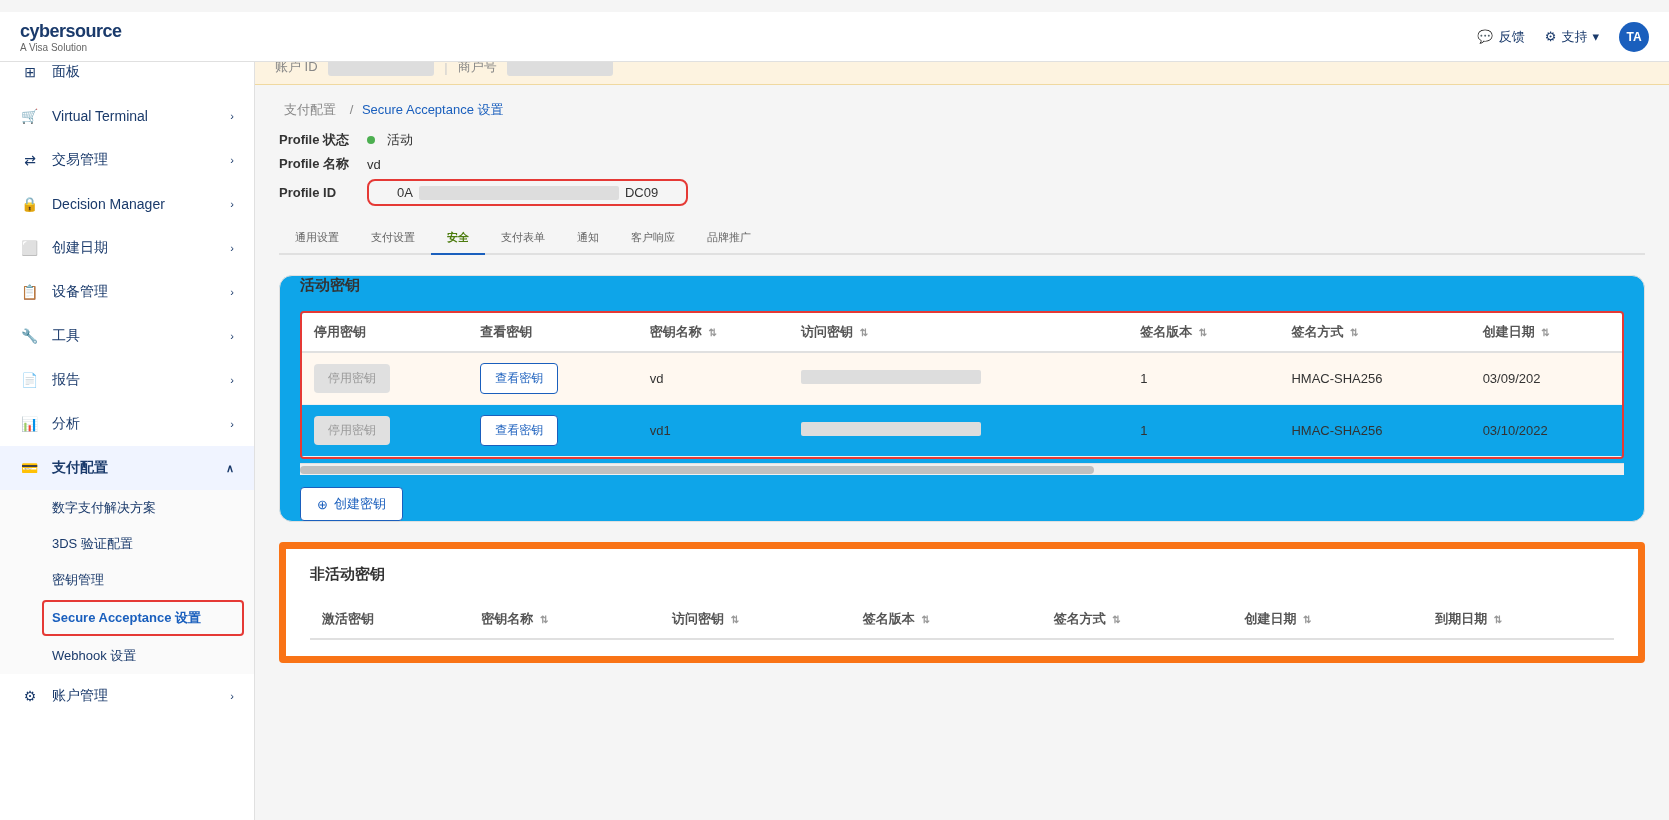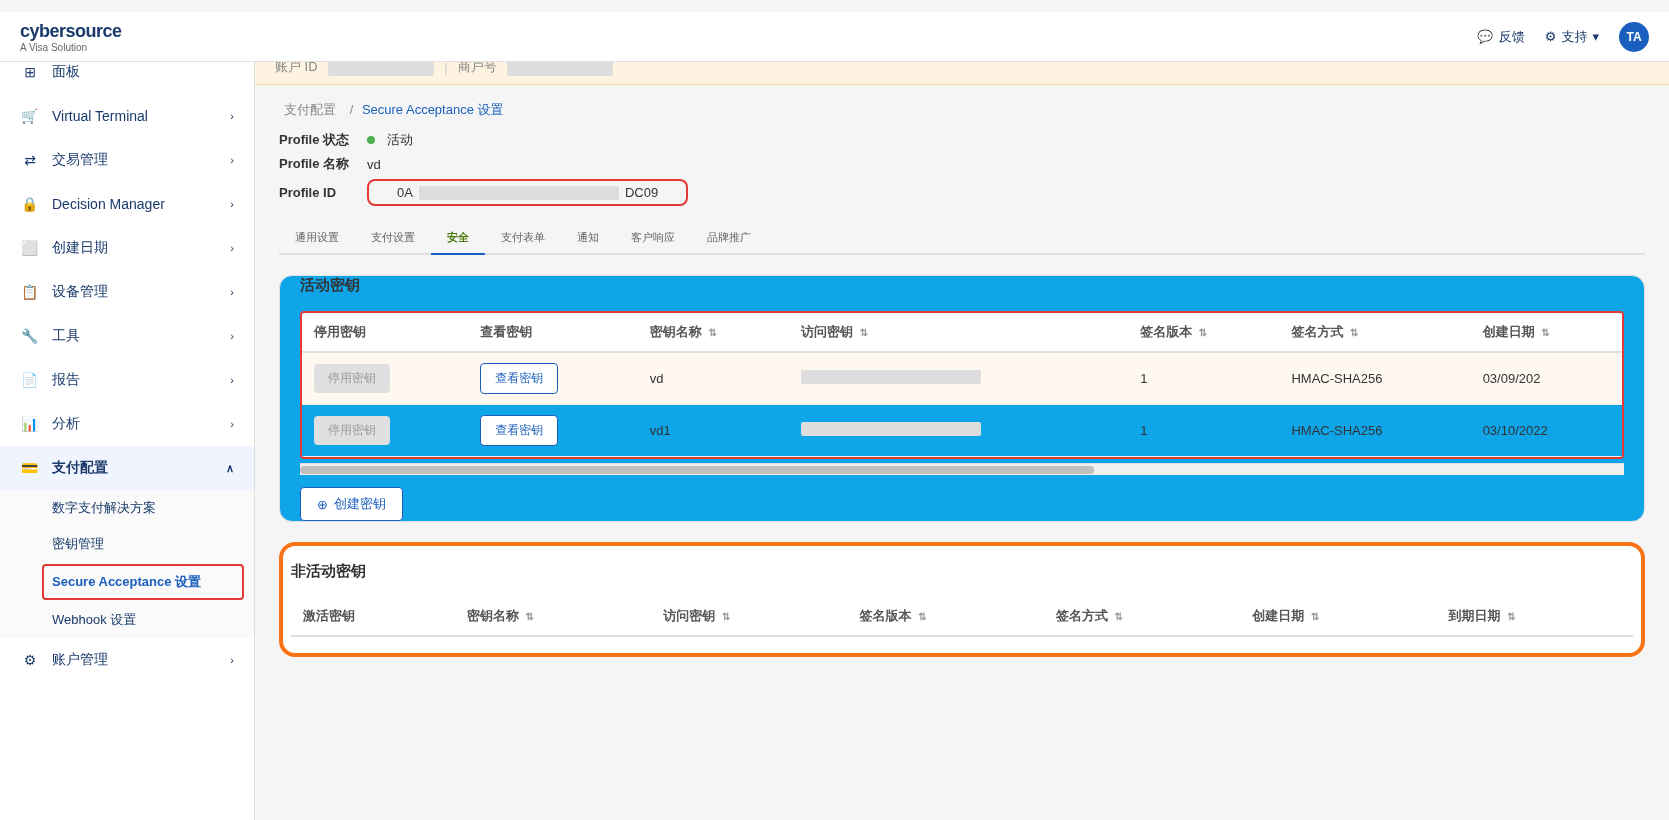--- a/index.html
+++ b/index.html
@@ -80,21 +80,21 @@
     .btn-view { background: #fff; color: #1a5fbd; border: 1px solid #1a5fbd; border-radius: 4px; padding: 6px 14px; cursor: pointer; font-size: 12px; }
     .btn-create { background: #fff; color: #1a5fbd; border: 1px solid #1a5fbd; border-radius: 4px; padding: 7px 16px; cursor: pointer; font-size: 13px; display: flex; align-items: center; gap: 6px; margin-top: 12px; }
     .redacted { background: #ddd; border-radius: 2px; height: 14px; display: inline-block; }
     .row-highlighted { background: #fff8f0; }
 
     
     .scroll-bar-area { height: 12px; background: #f0f0f0; border-top: 1px solid #e0e0e0; margin-top: 4px; position: relative; }
     .scroll-bar-thumb { position: absolute; left: 0; top: 2px; height: 8px; width: 60%; background: #c0c0c0; border-radius: 4px; }
 
     
-    .section2 { background: #fff; border-radius: 16px; border: 4px solid #f97316; padding: 16px 8px; }
+    .section2 { background: #fff; border-radius: 4px; border: 7px solid #f97316; padding: 16px 24px; }
   </style>
 </head>
 <body>
 
 <div class="topbar">
   <div class="topbar-logo">
     <span class="brand">cybersource</span>
     <span class="sub">A Visa Solution</span>
   </div>
   <div class="topbar-right">
@@ -158,20 +158,21 @@
       <span>分析</span>
       <span class="chevron">›</span>
     </div>
     <div class="sidebar-item active">
       <span class="icon">💳</span>
       <span>支付配置</span>
       <span class="chevron">∧</span>
     </div>
     <div class="sidebar-sub">
       <div class="sidebar-sub-item">数字支付解决方案</div>
+      <div class="sidebar-sub-item">3DS 验证配置</div>
       <div class="sidebar-sub-item">密钥管理</div>
       <div class="sidebar-sub-item active highlighted">Secure Acceptance 设置</div>
       <div class="sidebar-sub-item">Webhook 设置</div>
     </div>
     <div class="sidebar-item" style="margin-top:auto;">
       <span class="icon">⚙</span>
       <span>账户管理</span>
       <span class="chevron">›</span>
     </div>
   </div>

